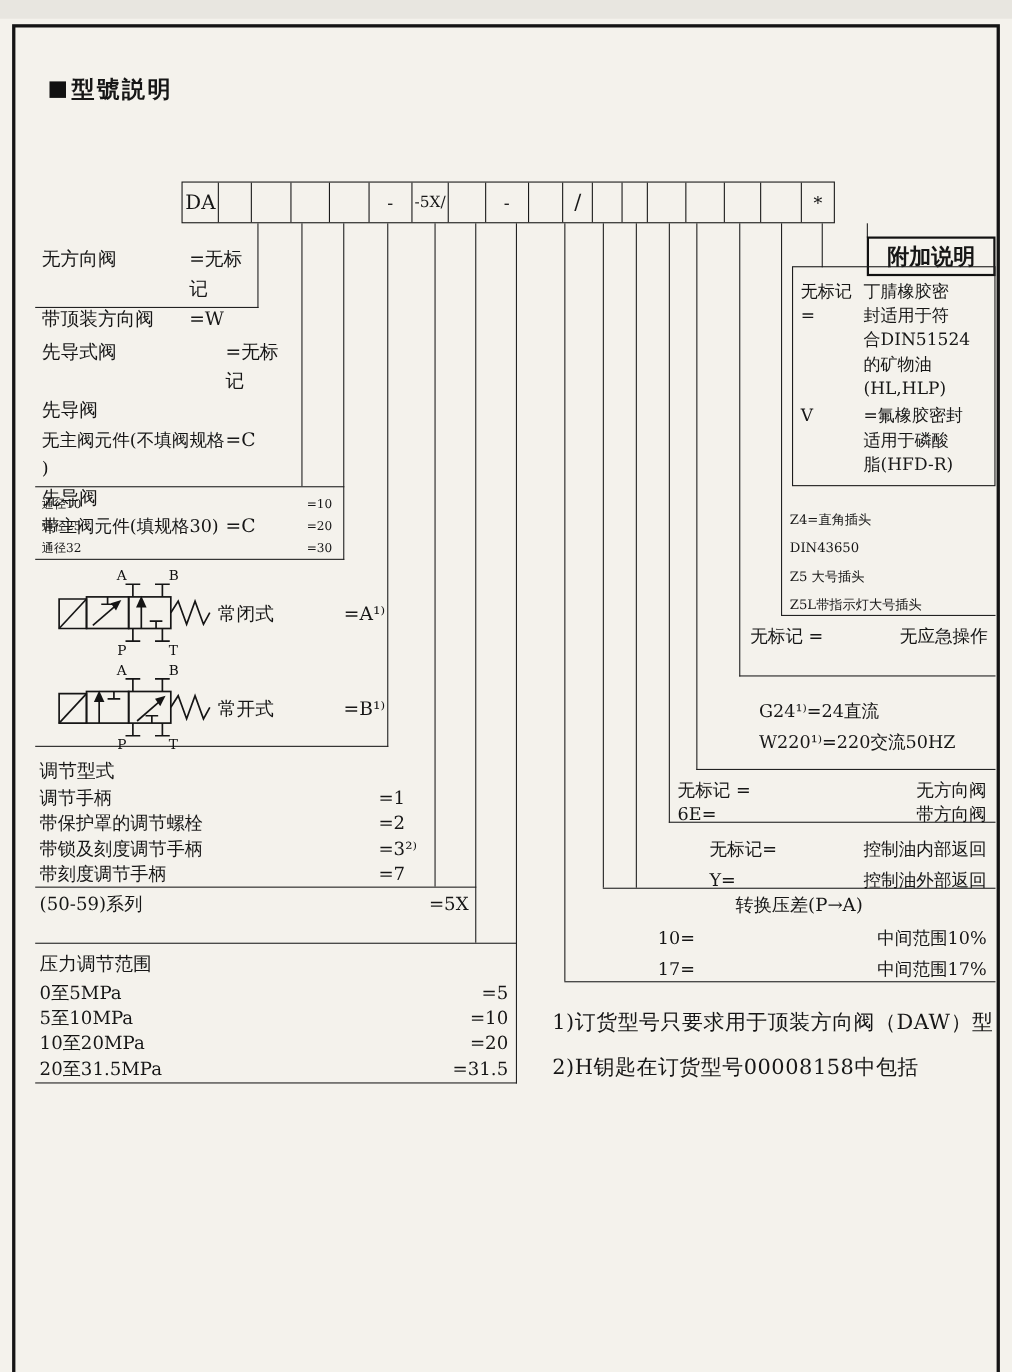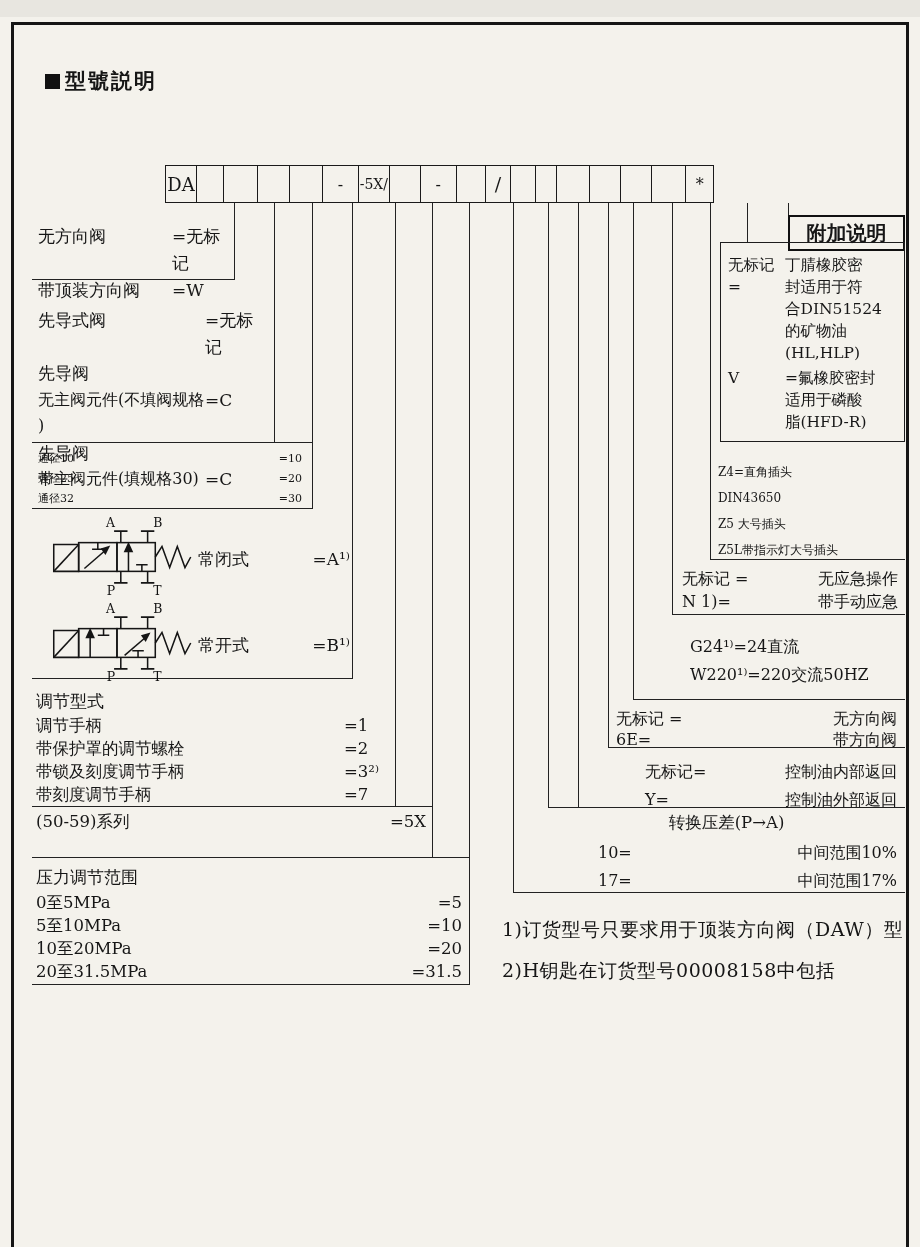--- a/index.html
+++ b/index.html
@@ -6,21 +6,21 @@
   html,body{background:#e8e6e0}
   #page{position:relative;width:920px;height:1247px;margin:17px auto;
     background:#f4f2ec;color:#161616;overflow:hidden;
     font-family:"DejaVu Serif","Liberation Serif",serif;}
   .frame{position:absolute;left:11px;top:5px;right:11px;bottom:6px;
     border:3px solid #151515;pointer-events:none}
   .title-row{position:absolute;left:45px;top:50px;font-size:21px;font-weight:bold;
     letter-spacing:2px;display:flex;align-items:center;gap:5px}
   .sq{display:inline-block;width:15px;height:15px;background:#111}
   
-  .codebox{position:absolute;left:165px;top:148px;width:549px;height:38px;
+  .codebox{position:absolute;left:165px;top:148px;width:594px;height:38px;
     border:1.5px solid #1a1a1a;display:flex}
   .cell{border-right:1px solid #1a1a1a;height:100%;display:flex;align-items:center;
     justify-content:center;font-size:16px}
   .cell:last-child{border-right:none}
   
   .vl{position:absolute;width:1.4px;background:#222}
   .hl{position:absolute;height:1.4px;background:#222}
   
   .sec{position:absolute}
   .br{border-right:1.4px solid #222}
@@ -259,24 +259,20 @@
     <div>DIN43650</div>
     <div>Z5 大号插头</div>
     <div>Z5L带指示灯大号插头</div>
   </div>
 
   <div class="txt" style="left:682px;top:550px;width:216px;font-size:16px">
     <div class="kv" style="line-height:23px">
         <span>无标记 =</span>
         <span>无应急操作</span>
       </div>
-    <div class="kv" style="line-height:23px">
-        <span>N 1)=</span>
-        <span>带手动应急</span>
-      </div>
   </div>
 
   <div class="txt lines" style="left:690px;top:616px;font-size:16px;line-height:28px">
     <div>G24¹⁾=24直流</div>
     <div>W220¹⁾=220交流50HZ</div>
   </div>
 
   <div class="txt" style="left:616px;top:691px;width:281px;font-size:16px">
     <div class="kv" style="line-height:21px">
         <span>无标记 =</span>

